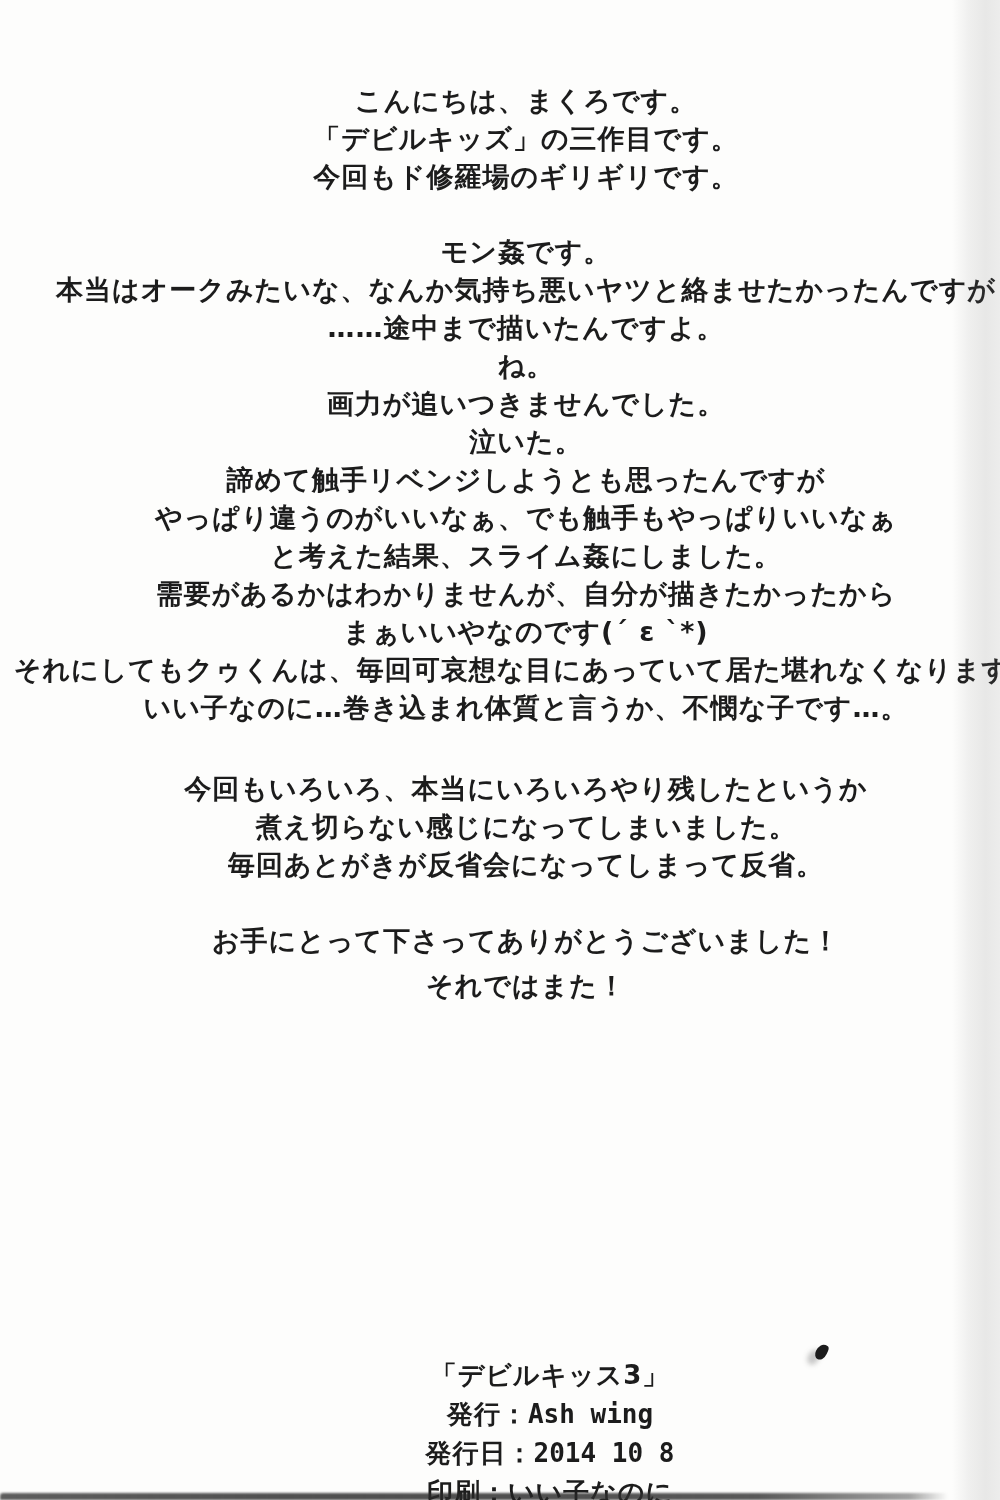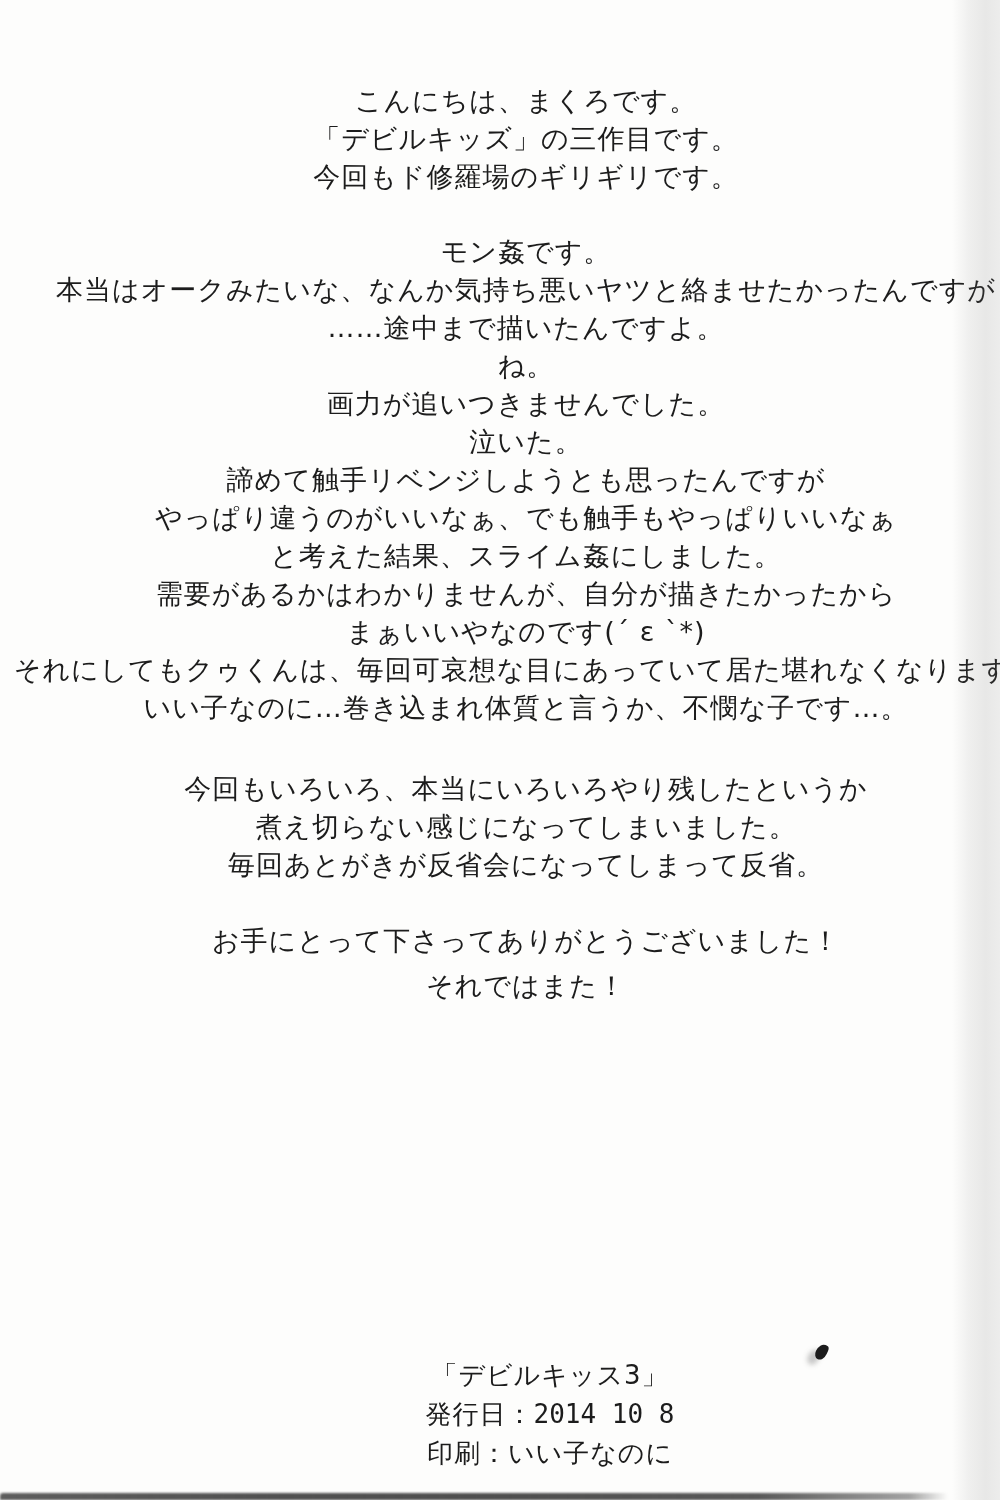--- a/index.html
+++ b/index.html
@@ -11,20 +11,21 @@
     height: 1500px;
     overflow: hidden;
     font-family: "DejaVu Sans", sans-serif;
   }
   .page {
     position: relative;
     width: 1000px;
     height: 1500px;
     background: #fdfdfc;
     overflow: hidden;
+    font-weight: bold;
   }
 
   
   .right-shadow {
     position: absolute;
     top: 0;
     right: 0;
     width: 48px;
     height: 100%;
     background: linear-gradient(to right,
@@ -124,20 +125,23 @@
   </div>
 
   <div class="textblock main-lines block-closing">
     <div>お手にとって下さってありがとうございました！</div>
     <div>それではまた！</div>
   </div>
 
   <div class="textblock colophon">
     <div>「デビルキッス3」</div>
     <div>
+      <span>発行：</span><span class="latin">Ash wing</span>
+    </div>
+    <div>
       <span>発行日：</span><span class="latin">2014 10 8</span>
     </div>
     <div>
       <span>印刷：</span><span>いい子なのに</span>
     </div>
   </div>
 
   <div class="right-shadow"></div>
   <div class="bottom-shadow"></div>
   <div class="ink-speck"></div>

